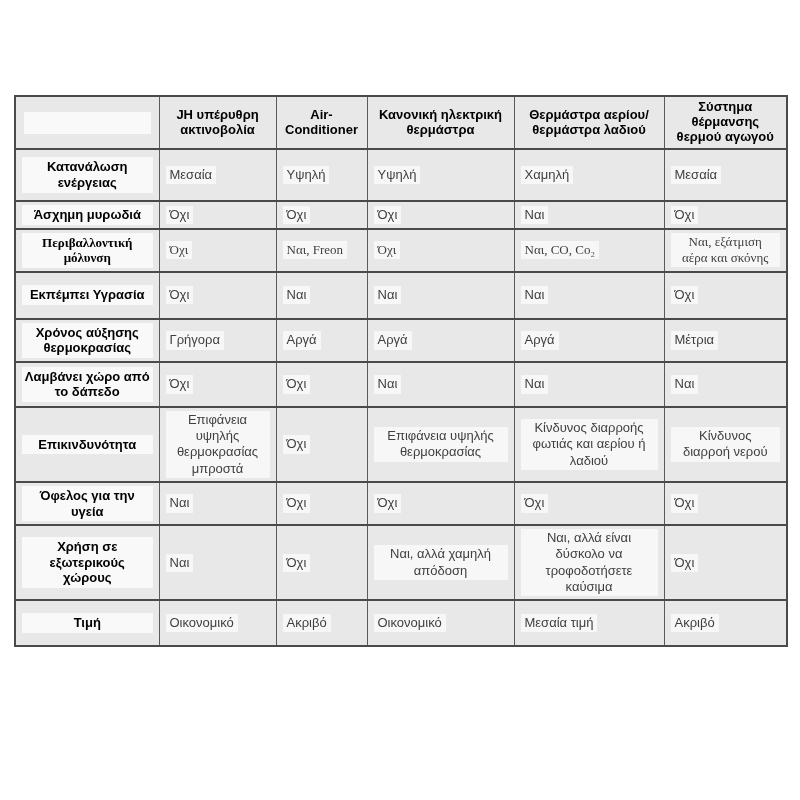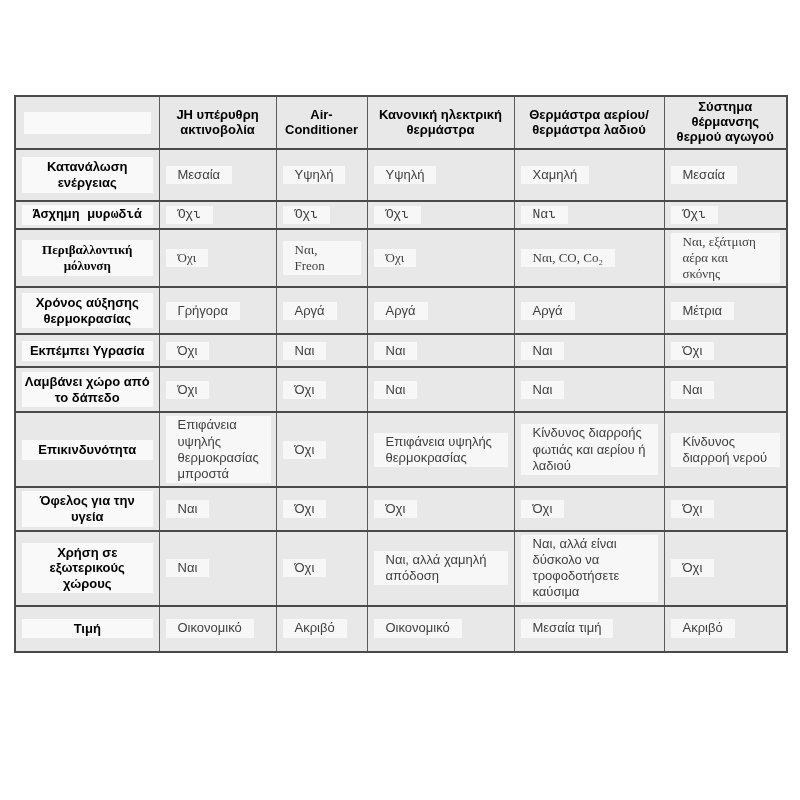--- a/index.html
+++ b/index.html
@@ -29,24 +29,24 @@
   thead th .corner-box{display:block;height:22px;background:#f9f9f9;margin:2px 2px;}
   
   tbody th{
     text-align:center;font-weight:bold;color:#000;line-height:1.2;
   }
   tbody th .hl{display:block;background:#f9f9f9;padding:2px 2px;}
   
   tbody td{
     text-align:left;font-weight:normal;color:#3f3f3f;line-height:1.25;
   }
-  tbody td .hl{display:inline-block;background:#f7f7f7;padding:1px 12px;max-width:100%;}
+  tbody td .hl{display:inline-block;background:#f7f7f7;padding:1px 4px;max-width:100%;text-align:center;}
   
   tbody tr:nth-child(1){height:52px;}
-  tbody tr:nth-child(2){height:23px;font-family:Liberation Mono, monospace;}
+  tbody tr:nth-child(2){height:23px;}
   tbody tr:nth-child(3){height:33px;font-family:Liberation Serif, serif;}
   tbody tr:nth-child(4){height:47px;}
   tbody tr:nth-child(5){height:33px;}
   tbody tr:nth-child(6){height:45px;}
   tbody tr:nth-child(7){height:58px;}
   tbody tr:nth-child(8){height:34px;}
   tbody tr:nth-child(9){height:33px;}
   tbody tr:nth-child(10){height:46px;}
   tbody tr:nth-child(11){height:74px;}
   tbody tr:nth-child(12){height:33px;margin-left:24px;}
@@ -102,37 +102,37 @@
             <span class="hl">Περιβαλλοντική μόλυνση</span>
           </th>
         <td><span class="hl">Όχι</span></td>
         <td><span class="hl">Ναι, Freon</span></td>
         <td><span class="hl">Όχι</span></td>
         <td><span class="hl">Ναι, CO, Co₂</span></td>
         <td><span class="hl">Ναι, εξάτμιση αέρα και σκόνης</span></td>
       </tr>
       <tr>
         <th>
+            <span class="hl">Εκπέμπει Υγρασία</span>
+          </th>
+        <td><span class="hl">Όχι</span></td>
+        <td><span class="hl">Ναι</span></td>
+        <td><span class="hl">Ναι</span></td>
+        <td><span class="hl">Ναι</span></td>
+        <td><span class="hl">Όχι</span></td>
+      </tr>
+      <tr>
+        <th>
             <span class="hl">Χρόνος αύξησης θερμοκρασίας</span>
           </th>
         <td><span class="hl">Γρήγορα</span></td>
         <td><span class="hl">Αργά</span></td>
         <td><span class="hl">Αργά</span></td>
         <td><span class="hl">Αργά</span></td>
         <td><span class="hl">Μέτρια</span></td>
-      </tr>
-      <tr>
-        <th>
-            <span class="hl">Εκπέμπει Υγρασία</span>
-          </th>
-        <td><span class="hl">Όχι</span></td>
-        <td><span class="hl">Ναι</span></td>
-        <td><span class="hl">Ναι</span></td>
-        <td><span class="hl">Ναι</span></td>
-        <td><span class="hl">Όχι</span></td>
       </tr>
       <tr>
         <th>
             <span class="hl">Λαμβάνει χώρο από το δάπεδο</span>
           </th>
         <td><span class="hl">Όχι</span></td>
         <td><span class="hl">Όχι</span></td>
         <td><span class="hl">Ναι</span></td>
         <td><span class="hl">Ναι</span></td>
         <td><span class="hl">Ναι</span></td>

